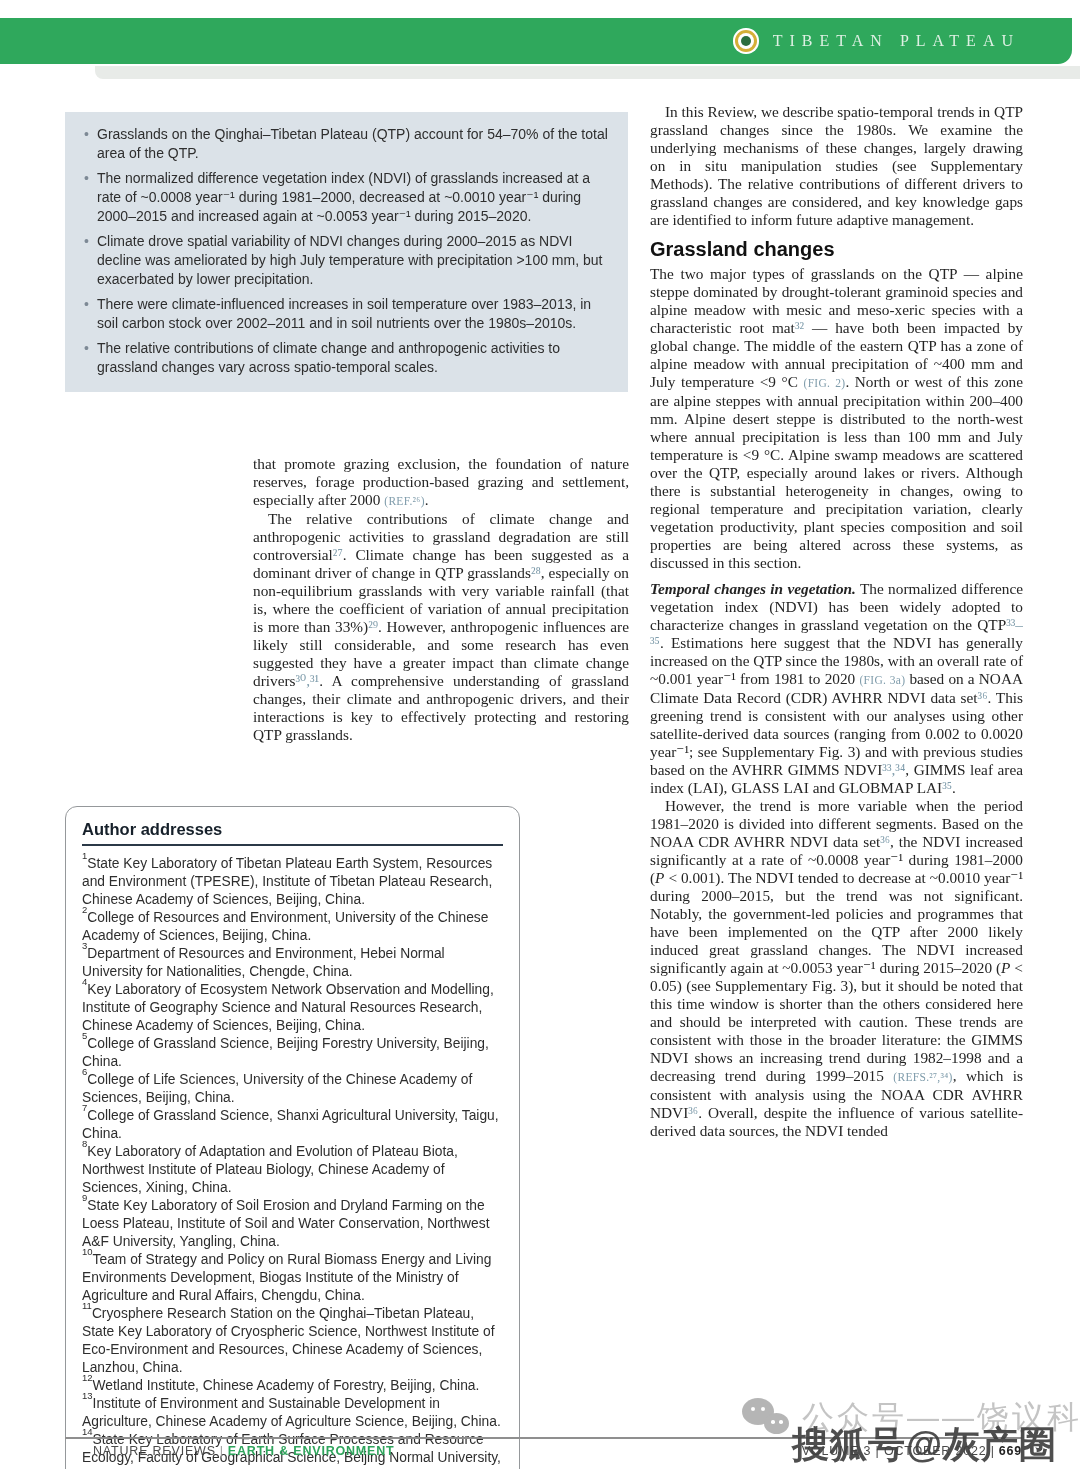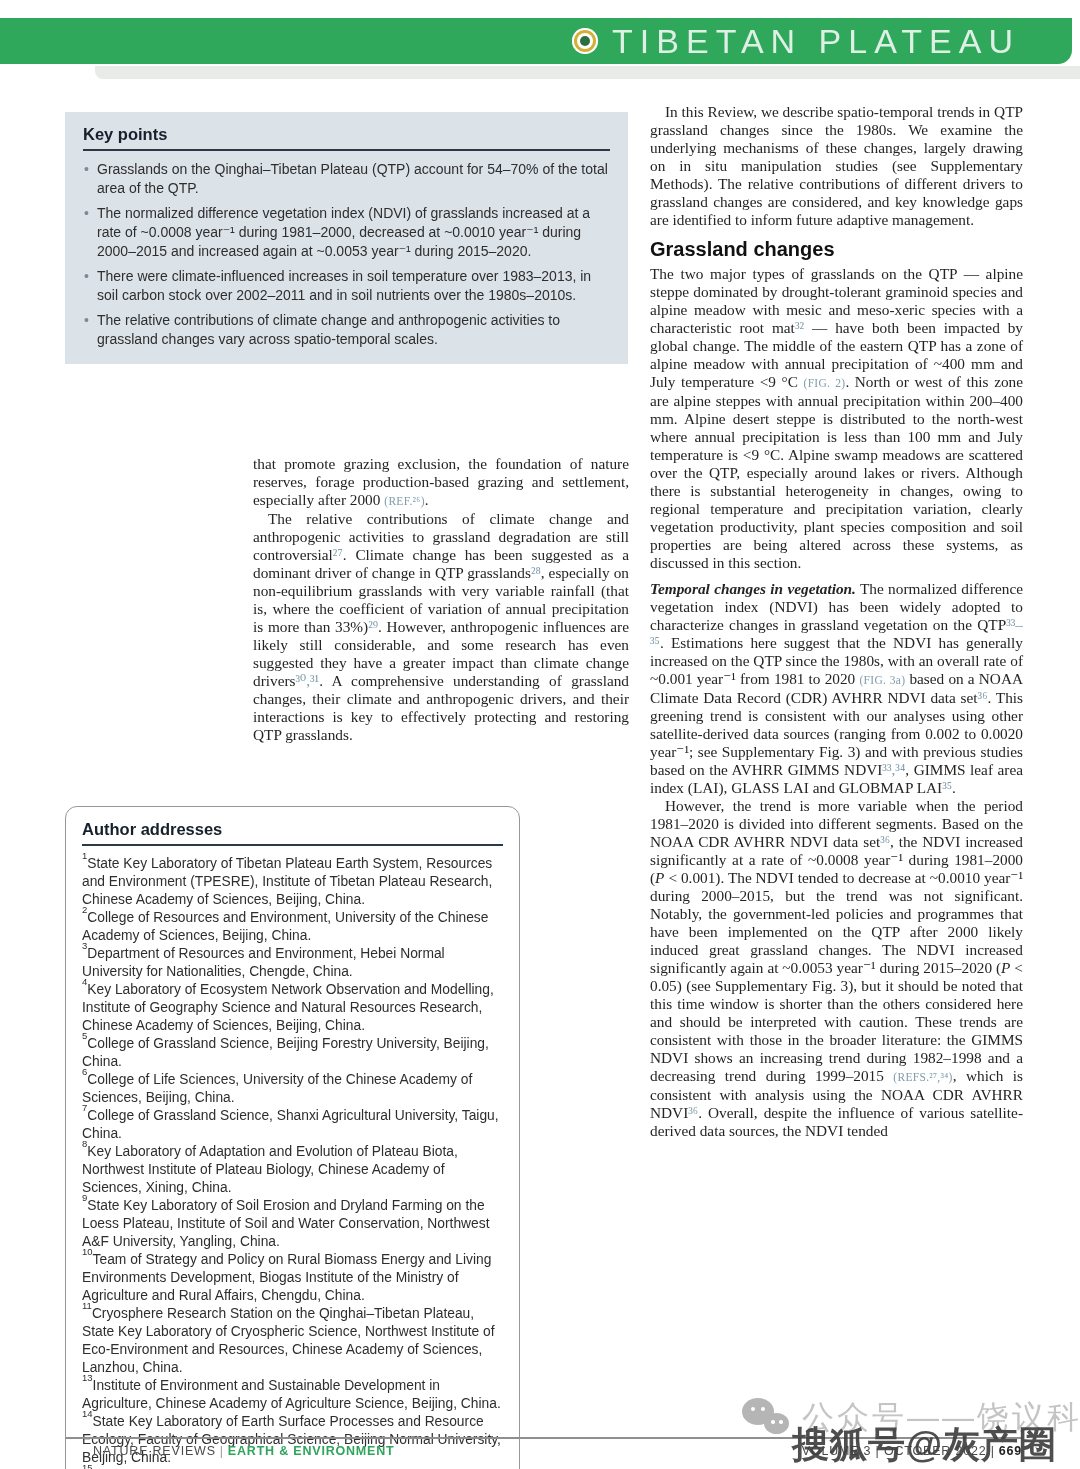--- a/index.html
+++ b/index.html
@@ -13,22 +13,22 @@
   }
   
   .banner{
     position:absolute;left:0;top:18px;right:8px;height:46px;
     background:var(--banner-green,#2fa85c);
     border-bottom-right-radius:14px;
     display:flex;align-items:center;justify-content:flex-end;
     padding-right:52px;box-sizing:border-box;
   }
   .banner-title{
-    font-family:Liberation Sans, sans-serif;
-    font-size:34px;font-weight:500;letter-spacing:7px;
+    font-family:Liberation Serif, serif;
+    font-size:16px;font-weight:500;letter-spacing:7px;
     color:#def0e3;white-space:nowrap;
   }
   .target-icon{
     display:inline-block;width:10px;height:10px;border-radius:50%;
     background:#2c6e3f;
     box-shadow:0 0 0 3px #ffffff,0 0 0 6px #d4af37,0 0 0 8px #ffffff;
     margin:0 22px 0 10px;
   }
   .banner-shadow{
     position:absolute;left:95px;right:0;top:66px;height:13px;
@@ -115,24 +115,24 @@
 </head>
 <body>
 
 <div class="banner">
   <span class="target-icon"></span>
   <span class="banner-title">TIBETAN PLATEAU</span>
 </div>
 <div class="banner-shadow"></div>
 
 <section class="keypoints">
-  <h2 class="box-heading">Key points</h2>
   <ul class="kp-list" id="kp-list">
       <li>Grasslands on the Qinghai–Tibetan Plateau (QTP) account for 54–70% of the total area of the QTP.</li>
       <li>The normalized difference vegetation index (NDVI) of grasslands increased at a rate of ~0.0008 year⁻¹ during 1981–2000, decreased at ~0.0010 year⁻¹ during 2000–2015 and increased again at ~0.0053 year⁻¹ during 2015–2020.</li>
+      <li>Climate drove spatial variability of NDVI changes during 2000–2015 as NDVI decline was ameliorated by high July temperature with precipitation &gt;100 mm, but exacerbated by lower precipitation.</li>
       <li>There were climate-influenced increases in soil temperature over 1983–2013, in soil carbon stock over 2002–2011 and in soil nutrients over the 1980s–2010s.</li>
       <li>The relative contributions of climate change and anthropogenic activities to grassland changes vary across spatio-temporal scales.</li>
     </ul>
 </section>
 
 <div class="left-col" id="left-col">
     <p class="body-p"><span>that promote grazing exclusion, the foundation of nature reserves, forage production-based grazing and settlement, especially after 2000 </span><span class="seg-cite">(REF.²⁶)</span><span>.</span></p>
     <p class="body-p indent"><span>The relative contributions of climate change and anthropogenic activities to grassland degradation are still controversial</span><span class="seg-ref">²⁷</span><span>. Climate change has been suggested as a dominant driver of change in QTP grasslands</span><span class="seg-ref">²⁸</span><span>, especially on non-equilibrium grasslands with very variable rainfall (that is, where the coefficient of variation of annual precipitation is more than 33%)</span><span class="seg-ref">²⁹</span><span>. However, anthropogenic influences are likely still considerable, and some research has even suggested they have a greater impact than climate change drivers</span><span class="seg-ref">³⁰,³¹</span><span>. A comprehensive understanding of grassland changes, their climate and anthropogenic drivers, and their interactions is key to effectively protecting and restoring QTP grasslands.</span></p>
   </div>
 
@@ -143,20 +143,21 @@
       <p class="addr"><sup>2</sup>College of Resources and Environment, University of the Chinese Academy of Sciences, Beijing, China.</p>
       <p class="addr"><sup>3</sup>Department of Resources and Environment, Hebei Normal University for Nationalities, Chengde, China.</p>
       <p class="addr"><sup>4</sup>Key Laboratory of Ecosystem Network Observation and Modelling, Institute of Geography Science and Natural Resources Research, Chinese Academy of Sciences, Beijing, China.</p>
       <p class="addr"><sup>5</sup>College of Grassland Science, Beijing Forestry University, Beijing, China.</p>
       <p class="addr"><sup>6</sup>College of Life Sciences, University of the Chinese Academy of Sciences, Beijing, China.</p>
       <p class="addr"><sup>7</sup>College of Grassland Science, Shanxi Agricultural University, Taigu, China.</p>
       <p class="addr"><sup>8</sup>Key Laboratory of Adaptation and Evolution of Plateau Biota, Northwest Institute of Plateau Biology, Chinese Academy of Sciences, Xining, China.</p>
       <p class="addr"><sup>9</sup>State Key Laboratory of Soil Erosion and Dryland Farming on the Loess Plateau, Institute of Soil and Water Conservation, Northwest A&amp;F University, Yangling, China.</p>
       <p class="addr"><sup>10</sup>Team of Strategy and Policy on Rural Biomass Energy and Living Environments Development, Biogas Institute of the Ministry of Agriculture and Rural Affairs, Chengdu, China.</p>
       <p class="addr"><sup>11</sup>Cryosphere Research Station on the Qinghai–Tibetan Plateau, State Key Laboratory of Cryospheric Science, Northwest Institute of Eco-Environment and Resources, Chinese Academy of Sciences, Lanzhou, China.</p>
+      <p class="addr"><sup>12</sup>Wetland Institute, Chinese Academy of Forestry, Beijing, China.</p>
       <p class="addr"><sup>13</sup>Institute of Environment and Sustainable Development in Agriculture, Chinese Academy of Agriculture Science, Beijing, China.</p>
       <p class="addr"><sup>14</sup>State Key Laboratory of Earth Surface Processes and Resource Ecology, Faculty of Geographical Science, Beijing Normal University, Beijing, China.</p>
       <p class="addr"><sup>15</sup>Values for Development Ltd, Bury St Edmunds, UK.</p>
       <p class="addr"><sup>16</sup>Faculty of Geography, Philipps-University of Marburg, Marburg, Germany.</p>
     </div>
 </section>
 
 <div class="right-col" id="right-col">
     <p class="body-p indent"><span>In this Review, we describe spatio-temporal trends in QTP grassland changes since the 1980s. We examine the underlying mechanisms of these changes, largely drawing on in situ manipulation studies (see Supplementary Methods). The relative contributions of different drivers to grassland changes are considered, and key knowledge gaps are identified to inform future adaptive management.</span></p>
     <div class="col-heading">Grassland changes</div>

